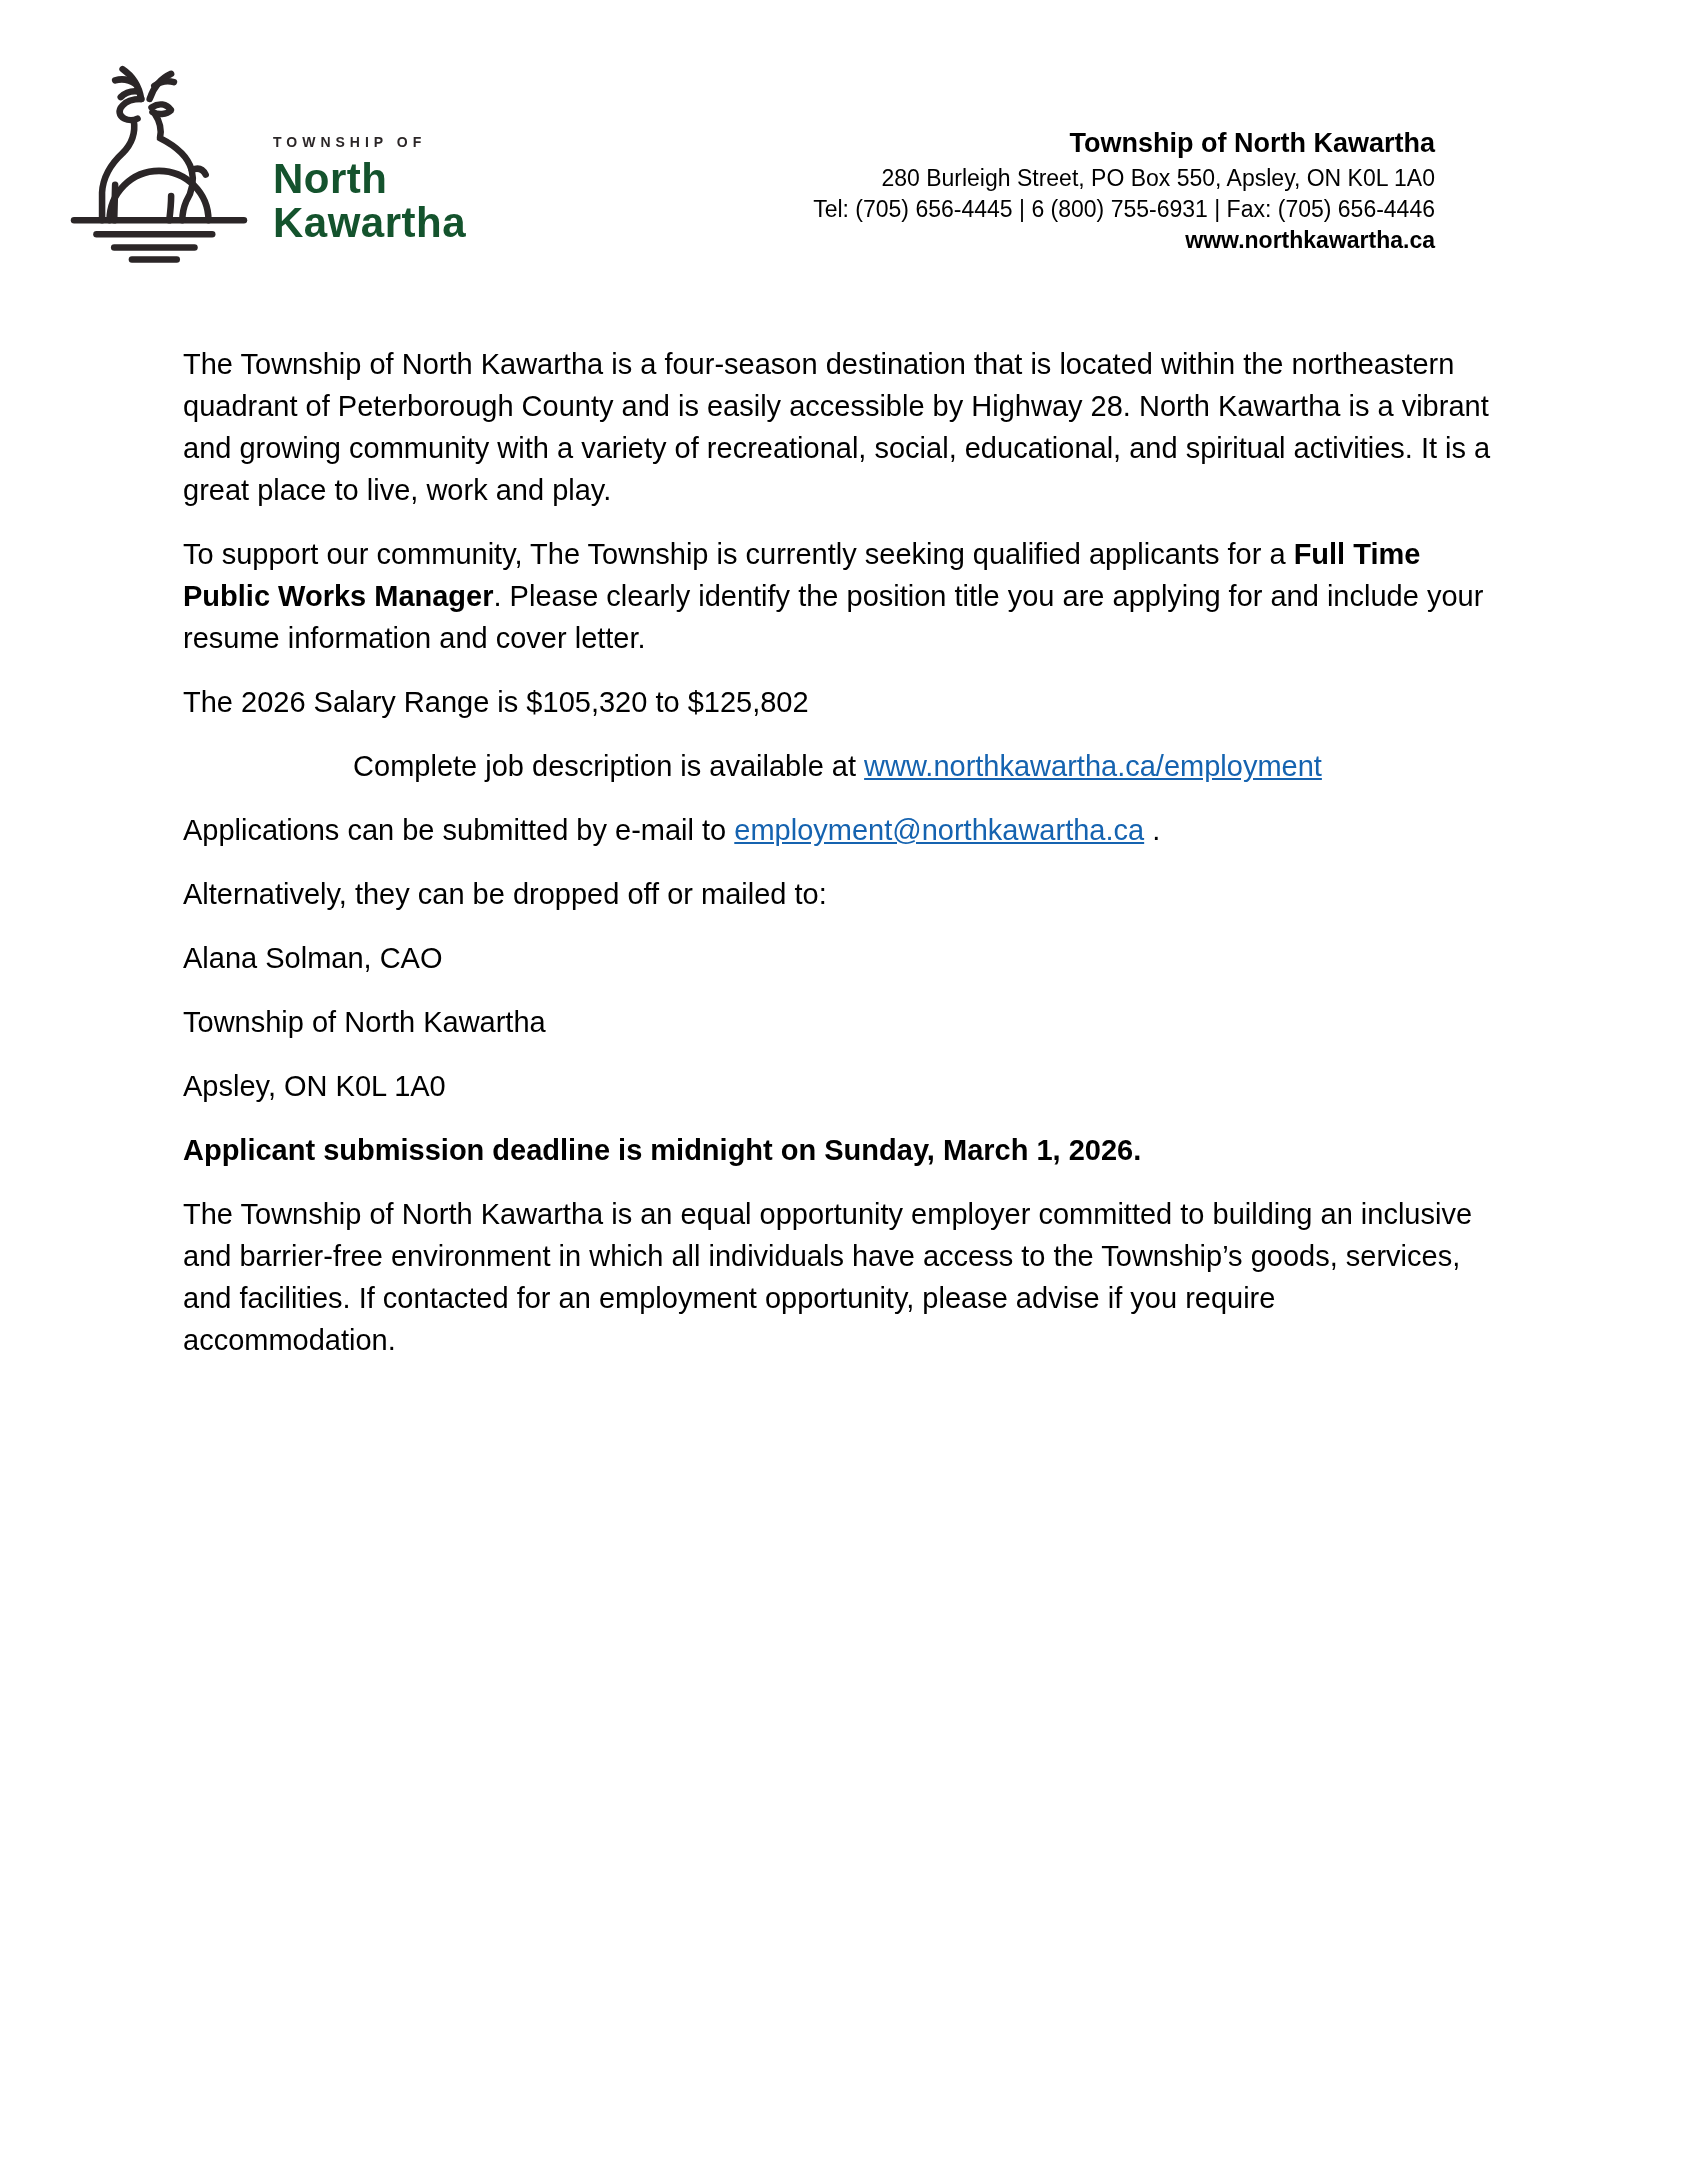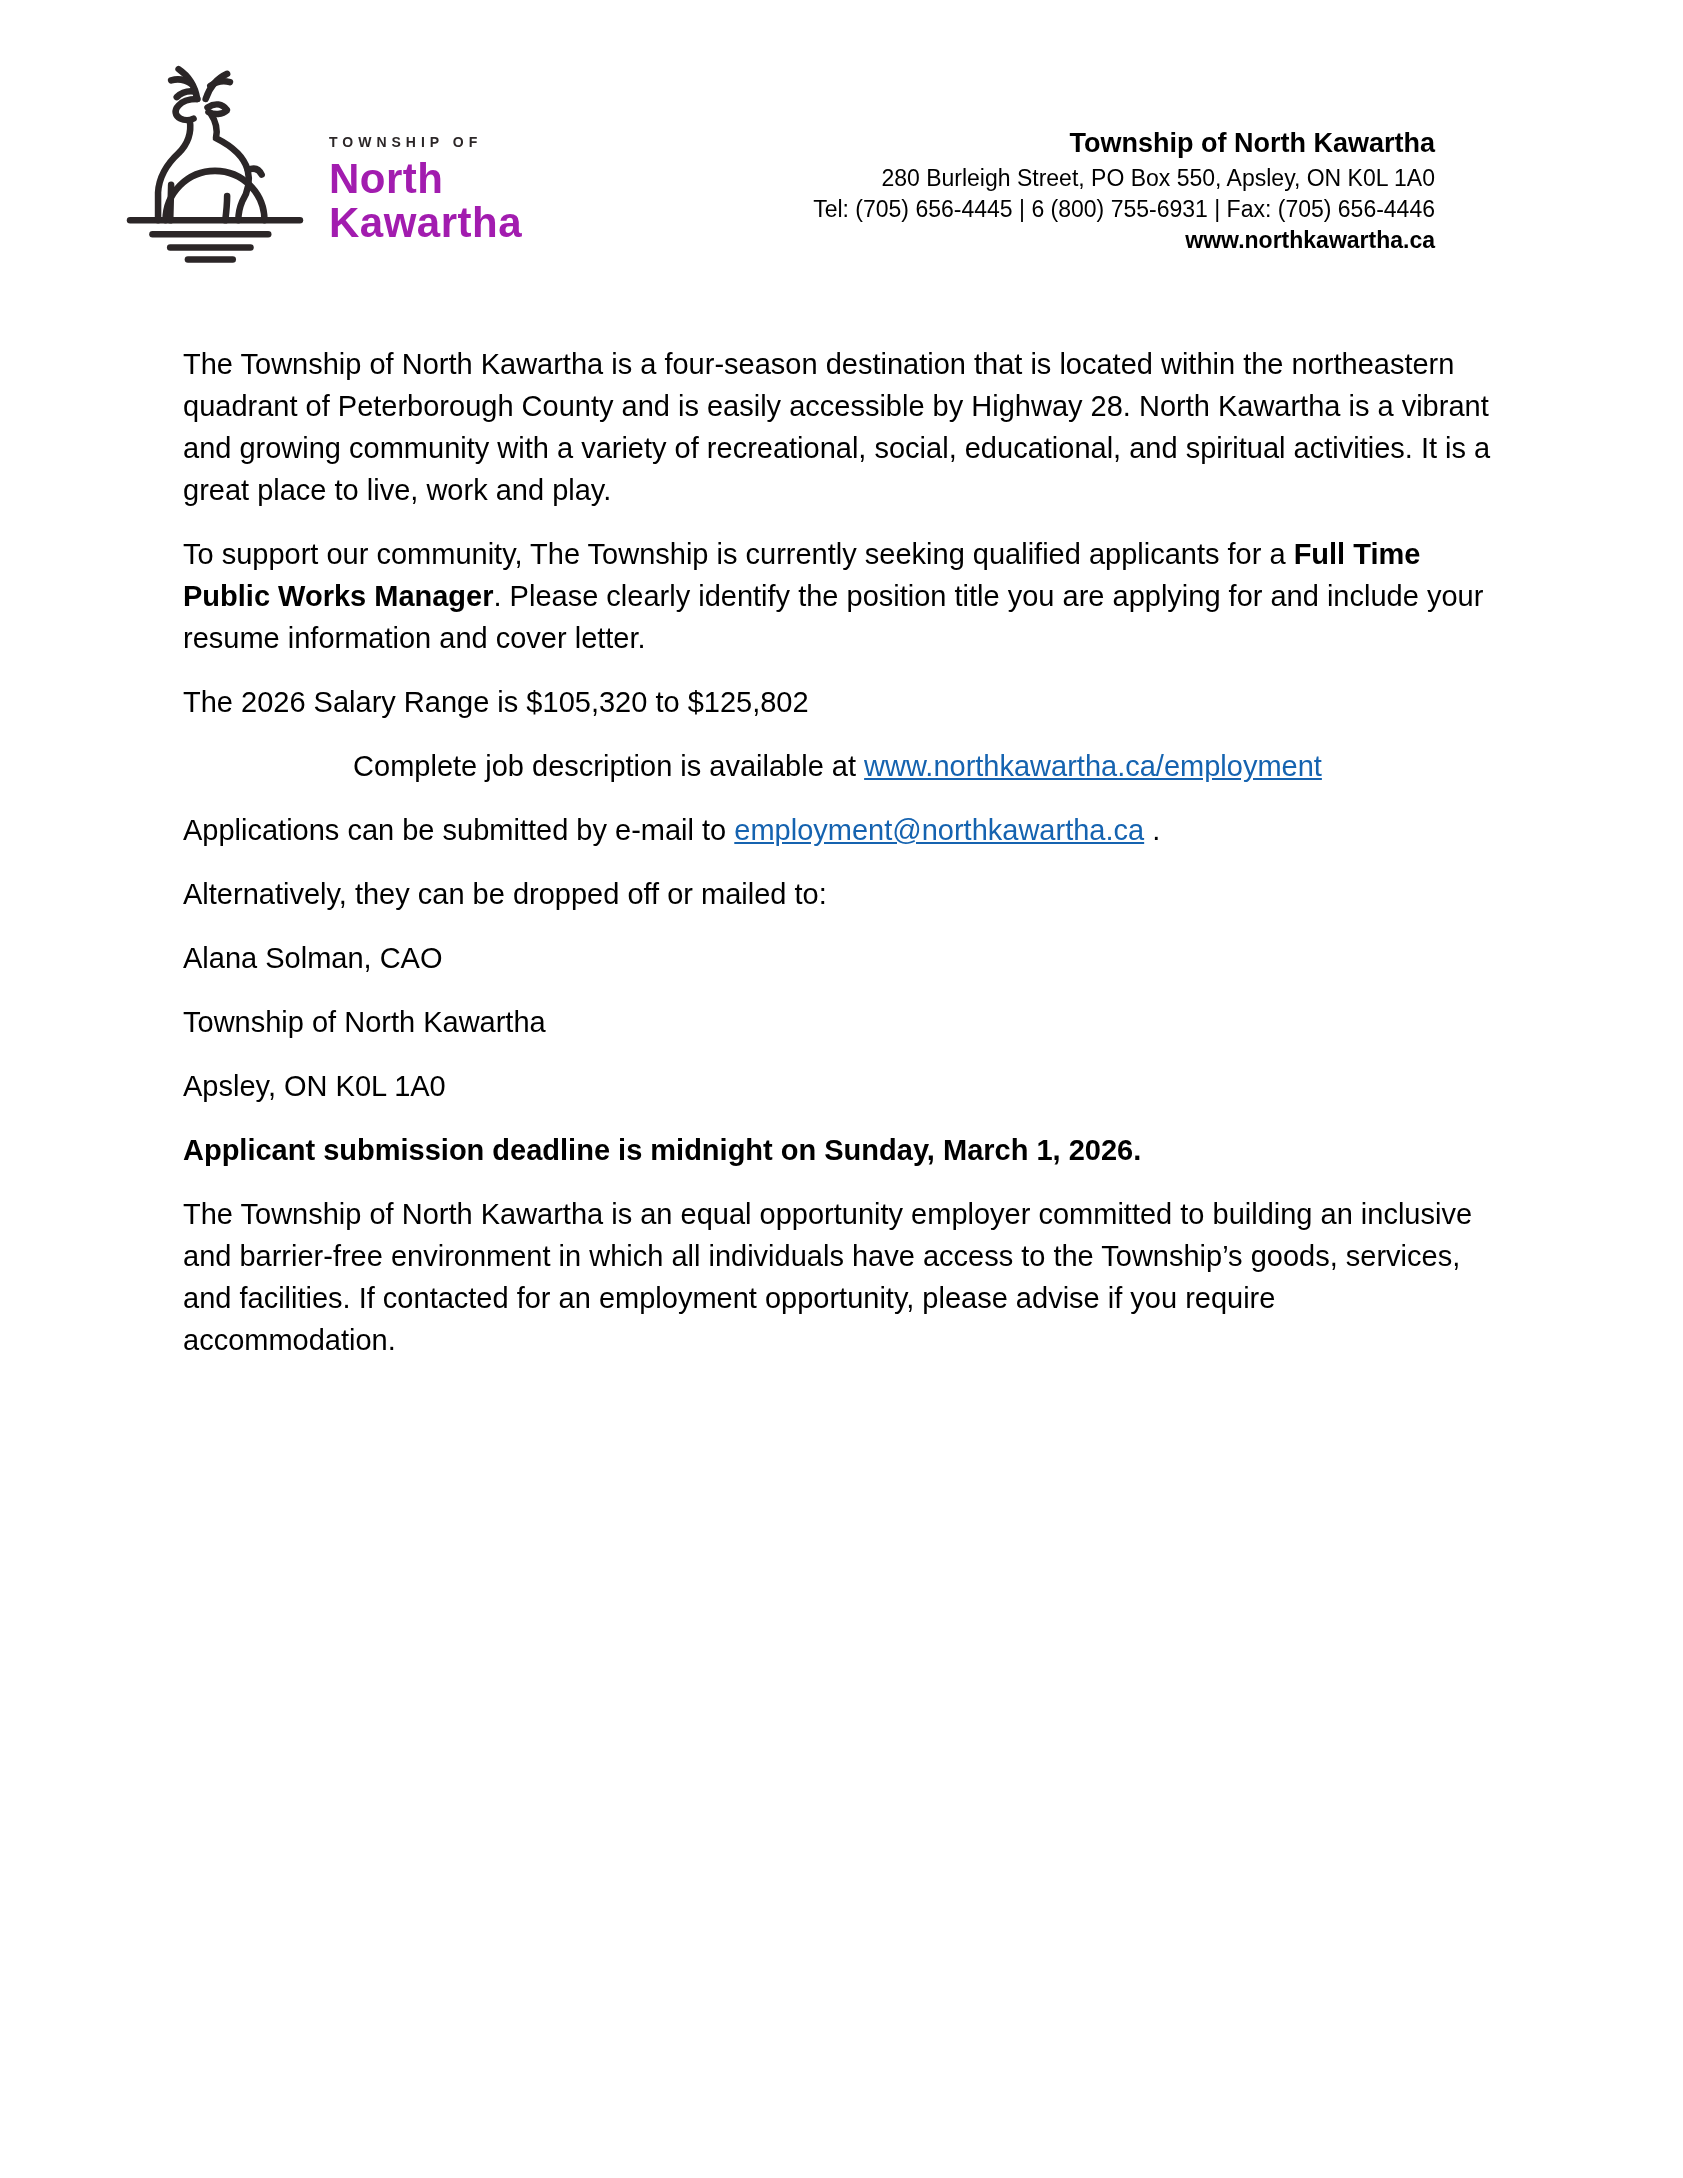--- a/index.html
+++ b/index.html
@@ -4,30 +4,30 @@
 <style>
   html,body { margin:0; padding:0; background:#ffffff; }
   .page {
     width:1683px; height:2178px; background:#ffffff; box-sizing:border-box;
     font-family:"Liberation Sans", sans-serif; color:#000000; position:relative;
     overflow:hidden;
   }
   
   .header {
     display:flex; justify-content:space-between; align-items:flex-start;
-    padding:61px 248px 0 117px;
+    padding:61px 248px 0 61px;
   }
   .logo { display:flex; align-items:flex-start; gap:16px; }
   .logo svg { width:196px; height:216px; display:block; }
   .logo-text { margin-top:73px; }
   .logo-tagline {
     font-size:14px; font-weight:bold; letter-spacing:5px; color:#2b2627;
   }
   .logo-name {
-    font-size:42px; font-weight:bold; color:#a21caf; line-height:1.04;
+    font-size:42px; font-weight:bold; color:#14532d; line-height:1.04;
     letter-spacing:0.5px; margin-top:7px;
   }
   .contact { text-align:right; margin-top:65px; font-size:23px; line-height:31px; }
   .contact .org { font-size:27px; font-weight:bold; line-height:34px; margin-bottom:3px; }
   .contact .site { font-weight:bold; }
   
   .letter-body { padding:66px 183px 0 183px; font-size:29px; line-height:42px; }
   .letter-body p { margin:0 8px 22px 0; }
   .gap-top    { margin-top:52px;text-align:center; }
   .gap-top-lg { margin-top:87px; }

